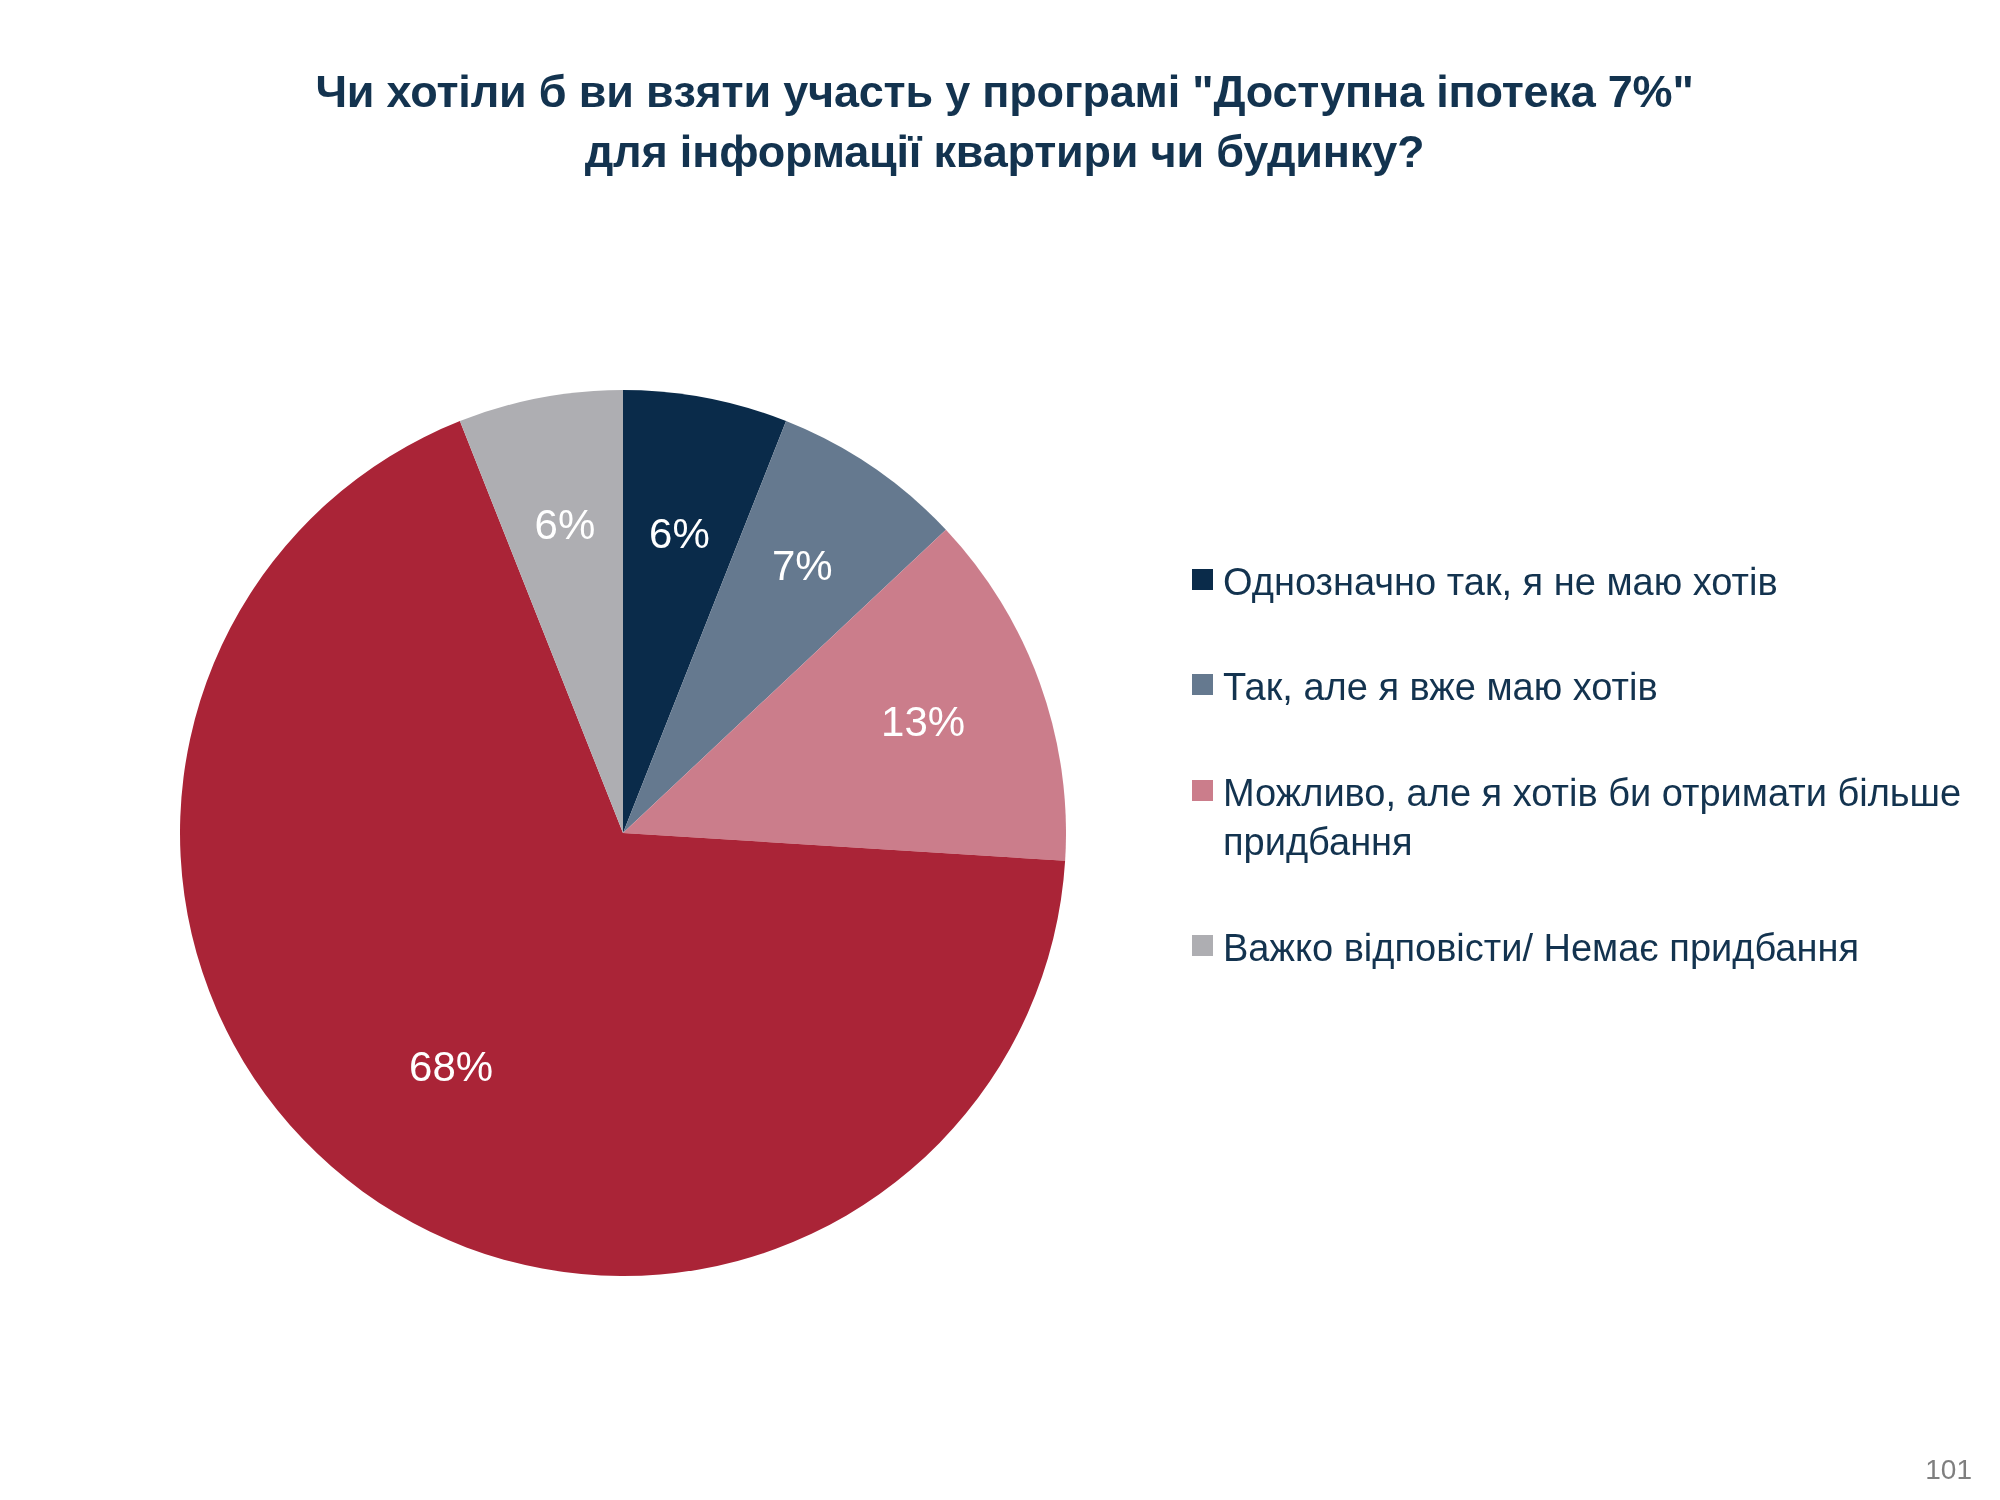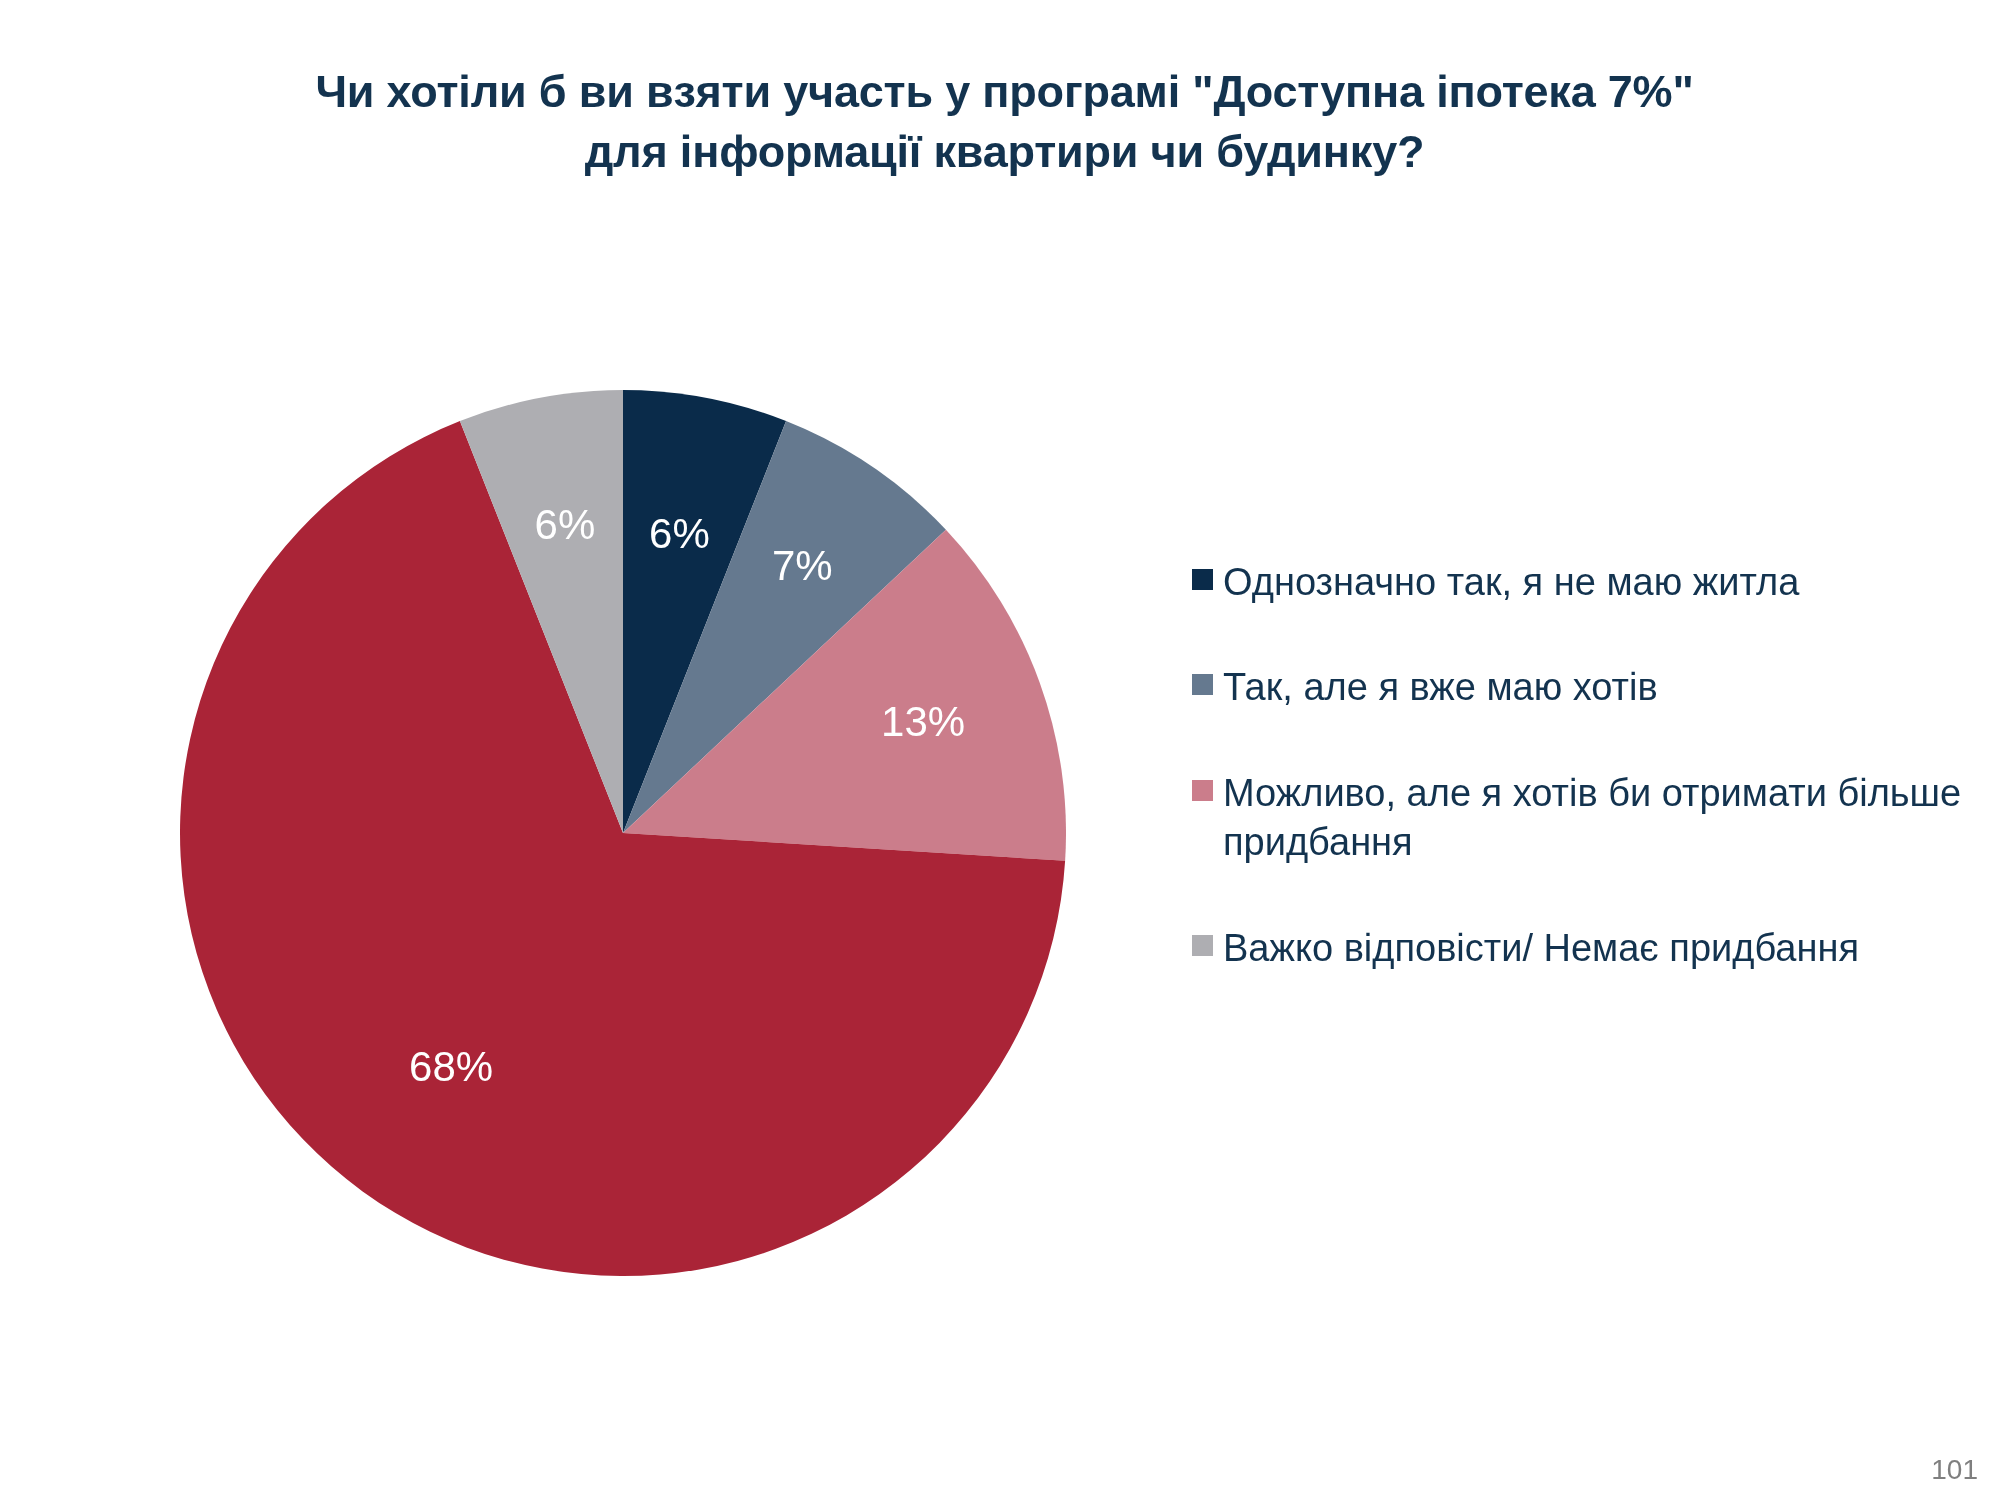--- a/index.html
+++ b/index.html
@@ -77,21 +77,21 @@
   .legend-label {
     flex: 1 1 auto;
     color: #13334F;
     font-size: 38px;
     line-height: 1.30;
   }
 
   
   #page-number {
     position: absolute;
-    right: 22px;
+    right: 28px;
     bottom: 14px;
     color: #7F7F7F;
     font-size: 28px;
   }
 </style>
 </head>
 <body>
 
 <div id="chart-title">
   <span class="title-line">Чи хотіли б ви взяти участь у програмі "Доступна іпотека 7%"</span>
@@ -113,21 +113,21 @@
         <text class="slice-label" x="743.10" y="334.96">13%</text>
         <text class="slice-label" x="271.14" y="679.54">68%</text>
         <text class="slice-label" x="384.89" y="138.39">6%</text>
       </g>
   </svg>
 </div>
 
 <div id="legend">
     <div class="legend-item">
       <span class="legend-swatch" style="background: rgb(10, 43, 74);"></span>
-      <span class="legend-label">Однозначно так, я не маю житла</span>
+      <span class="legend-label">Однозначно так, я не маю хотів</span>
     </div>
     <div class="legend-item">
       <span class="legend-swatch" style="background: rgb(101, 121, 143);"></span>
       <span class="legend-label">Так, але я вже маю хотів</span>
     </div>
     <div class="legend-item">
       <span class="legend-swatch" style="background: rgb(203, 125, 139);"></span>
       <span class="legend-label">Можливо, але я хотів би отримати більше придбання</span>
     </div>
     <div class="legend-item">

